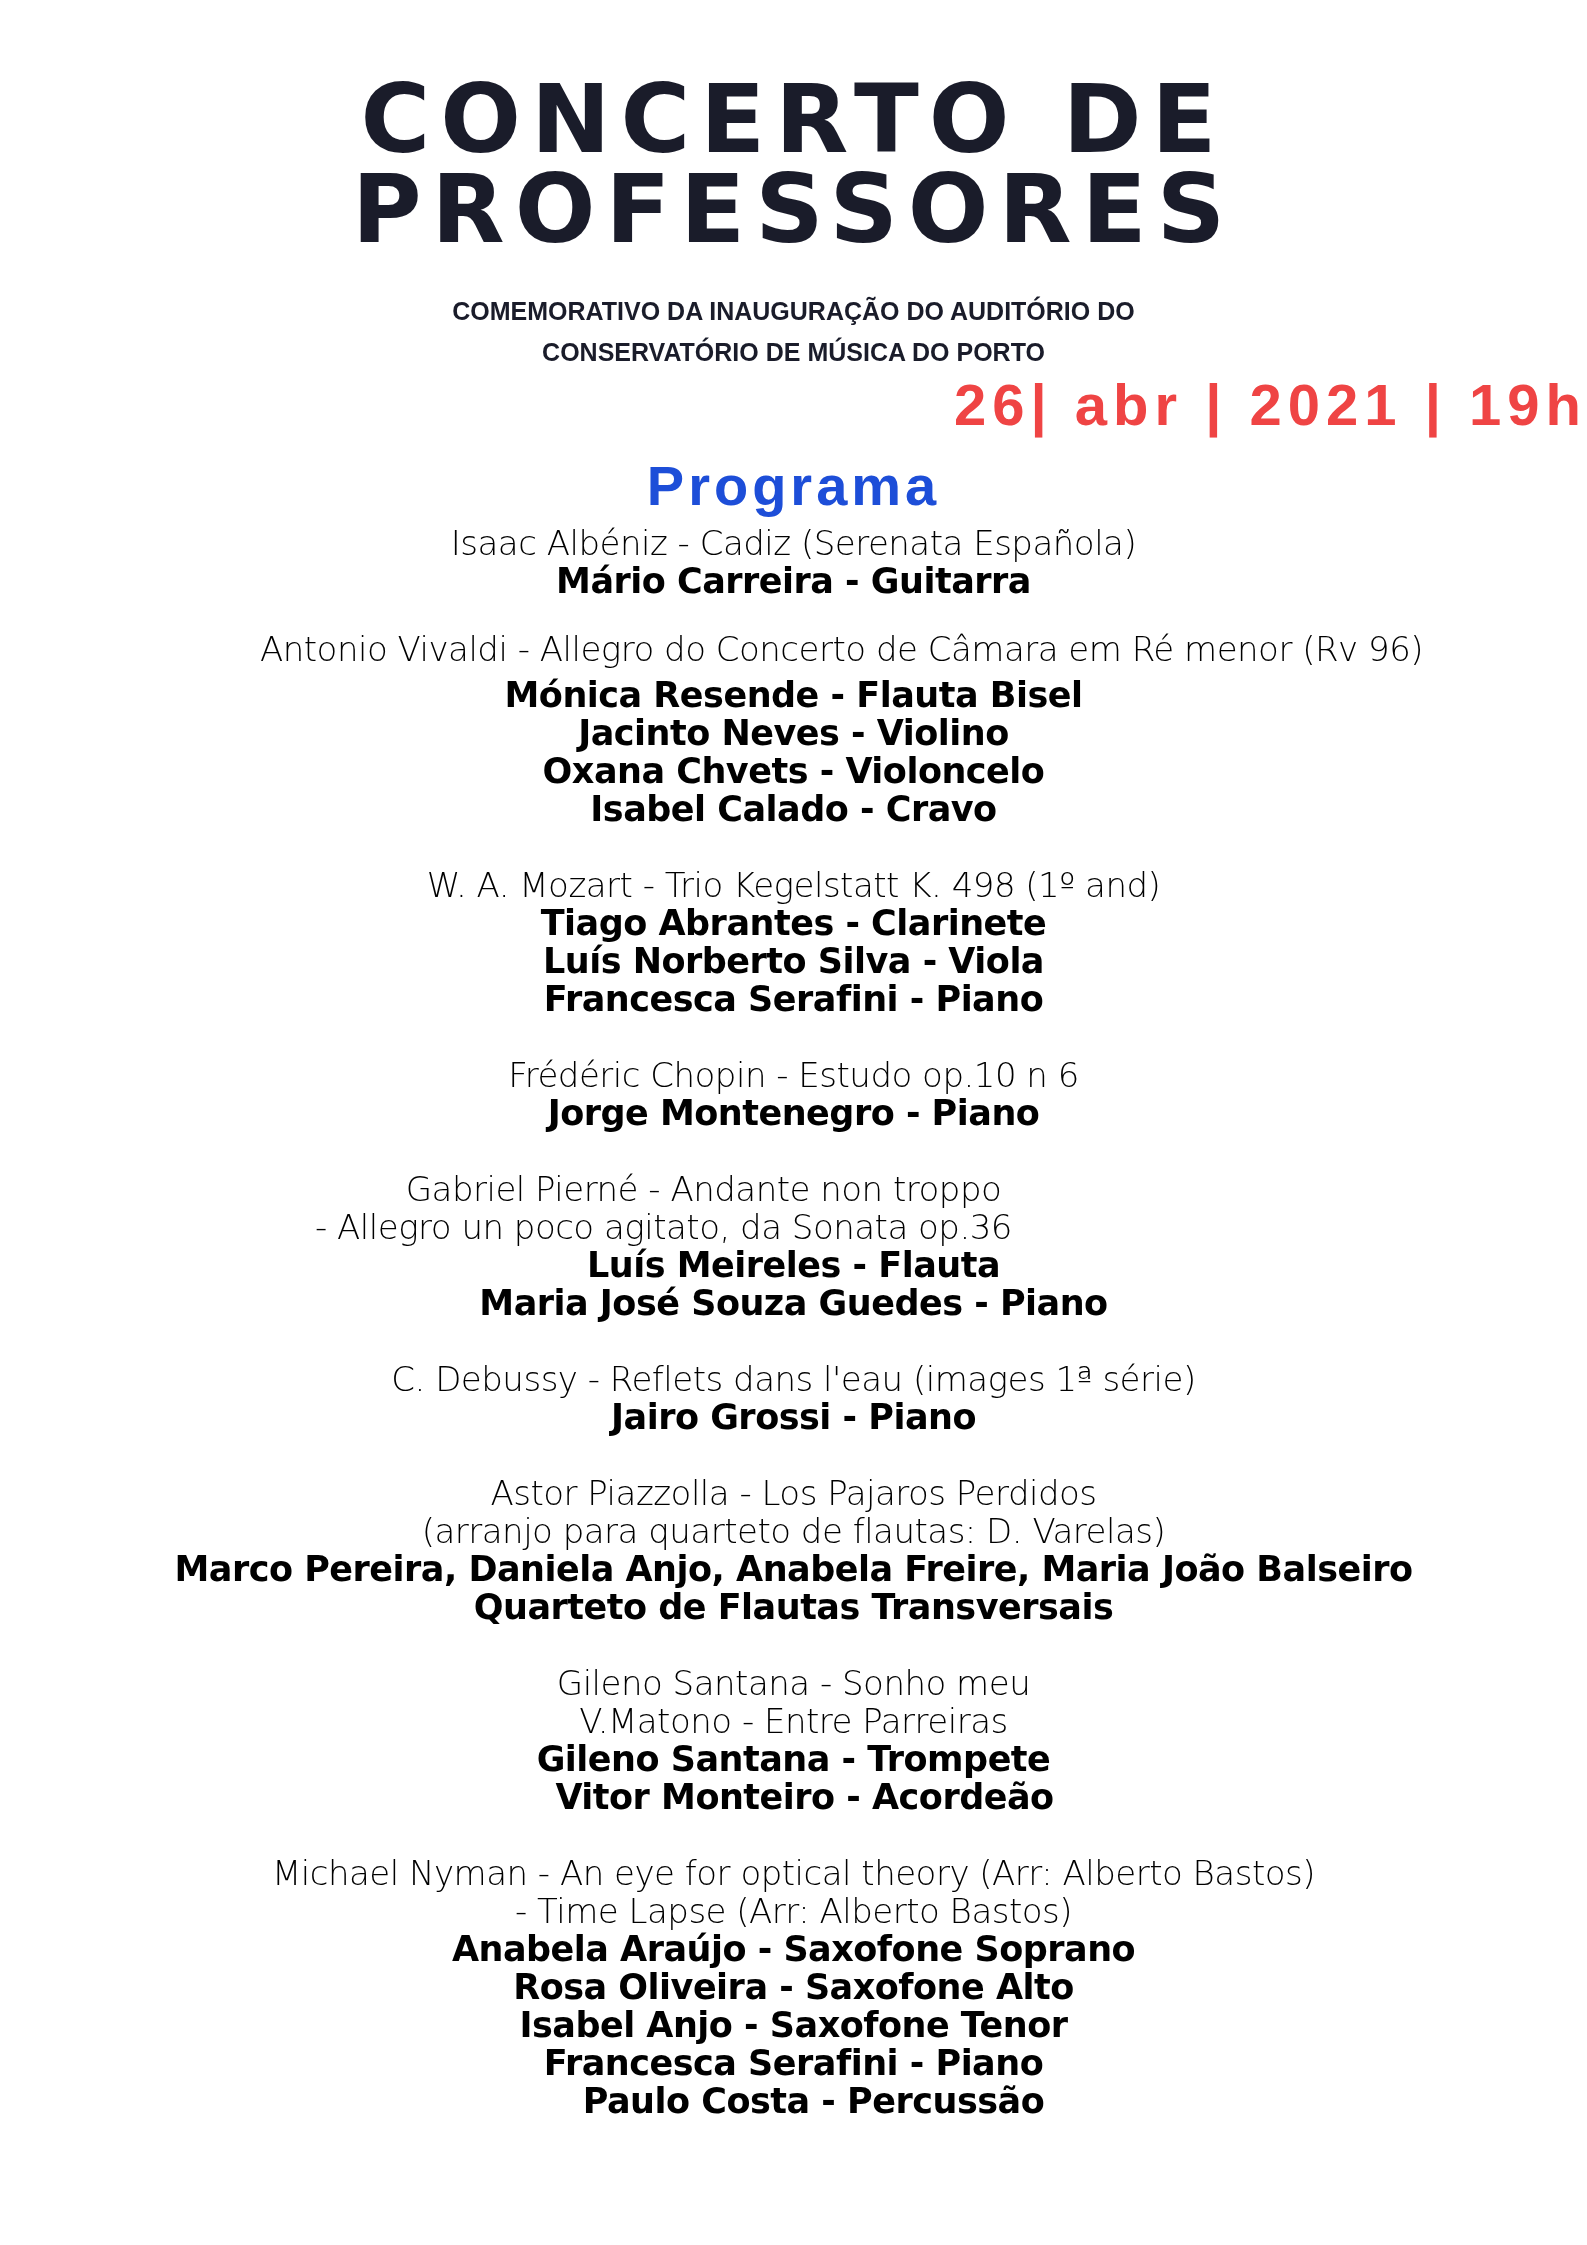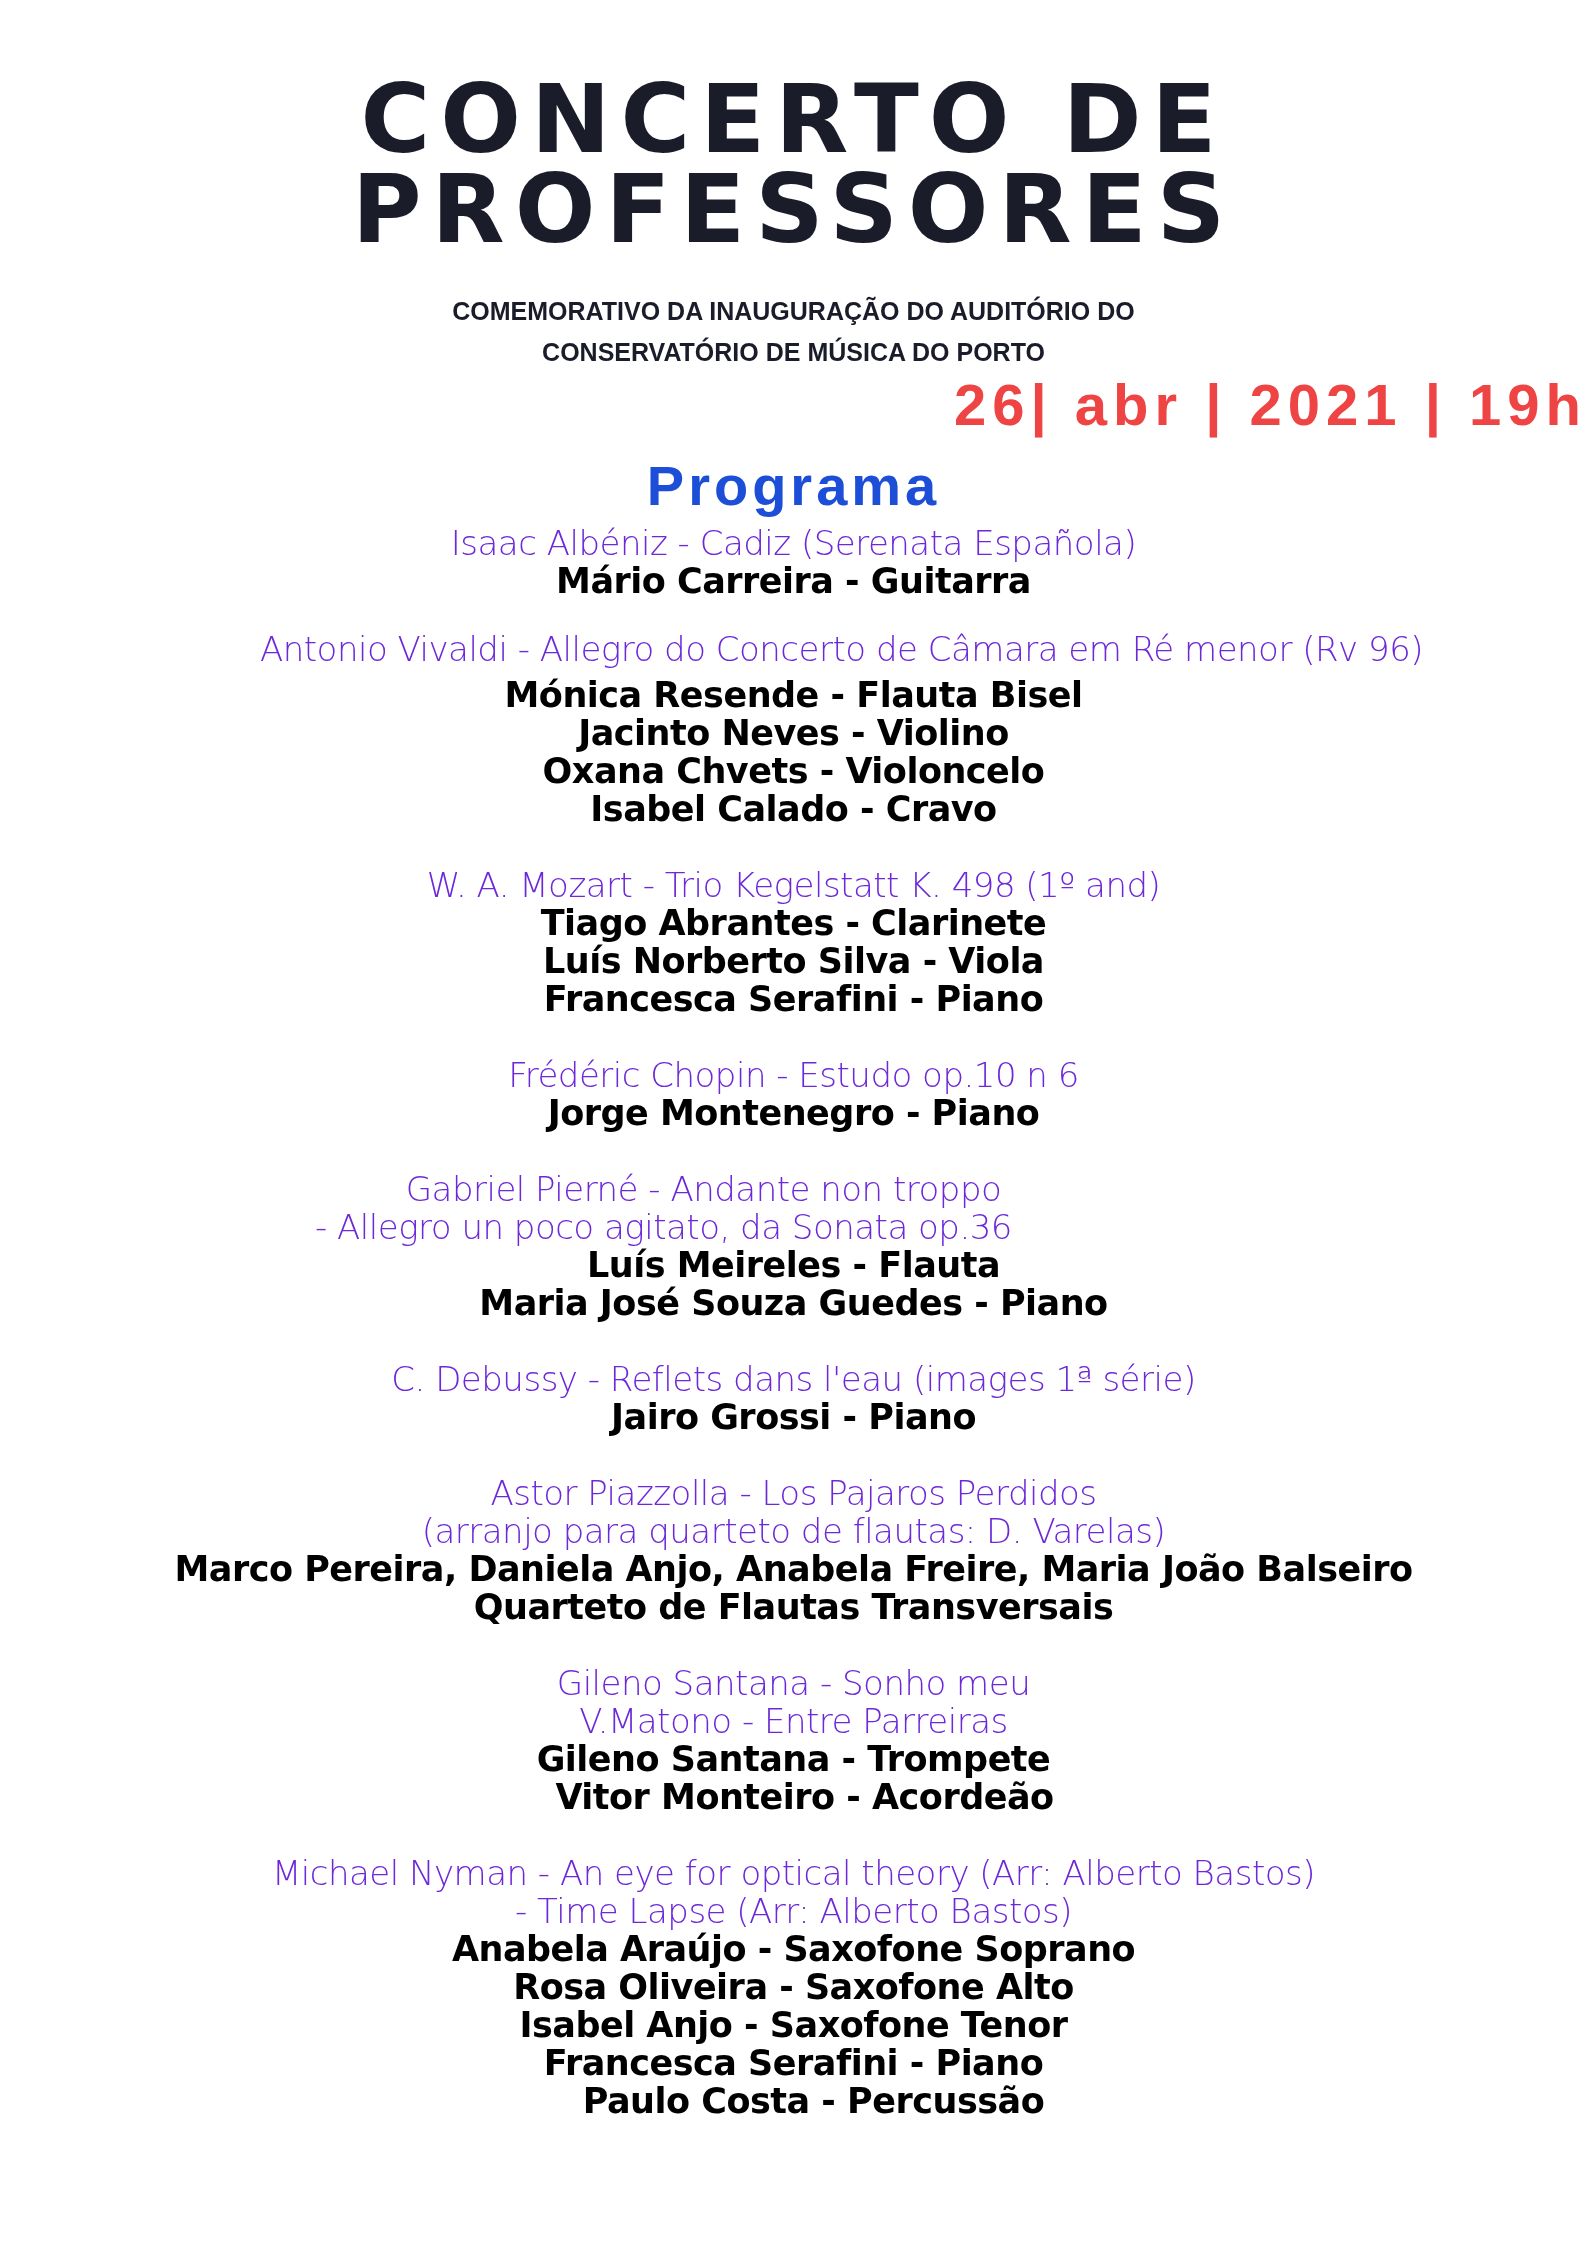--- a/index.html
+++ b/index.html
@@ -36,21 +36,21 @@
       position: absolute; left: 0; top: 458px; width: 1587px; text-align: center;
       font-family: "Liberation Sans", sans-serif; font-weight: 700;
       font-size: 56px; letter-spacing: 4px; color: #1d4ed8; line-height: 1;
     }
     .line {
       position: absolute; left: 0; width: 1587px; text-align: center;
       white-space: nowrap; line-height: 1; color: #000;
     }
     .piece {
       font-family: "DejaVu Sans", sans-serif; font-weight: 200;
-      font-size: 34px; color: #6d28d9; letter-spacing: -0.5px;
+      font-size: 34px; color: #000000; letter-spacing: -0.5px;
     }
     .perf {
       font-family: "DejaVu Sans", sans-serif; font-weight: 700;
       font-size: 35px; color: #000; letter-spacing: -0.5px;
     }
   </style>
 </head>
 <body>
 
 <div class="page">

